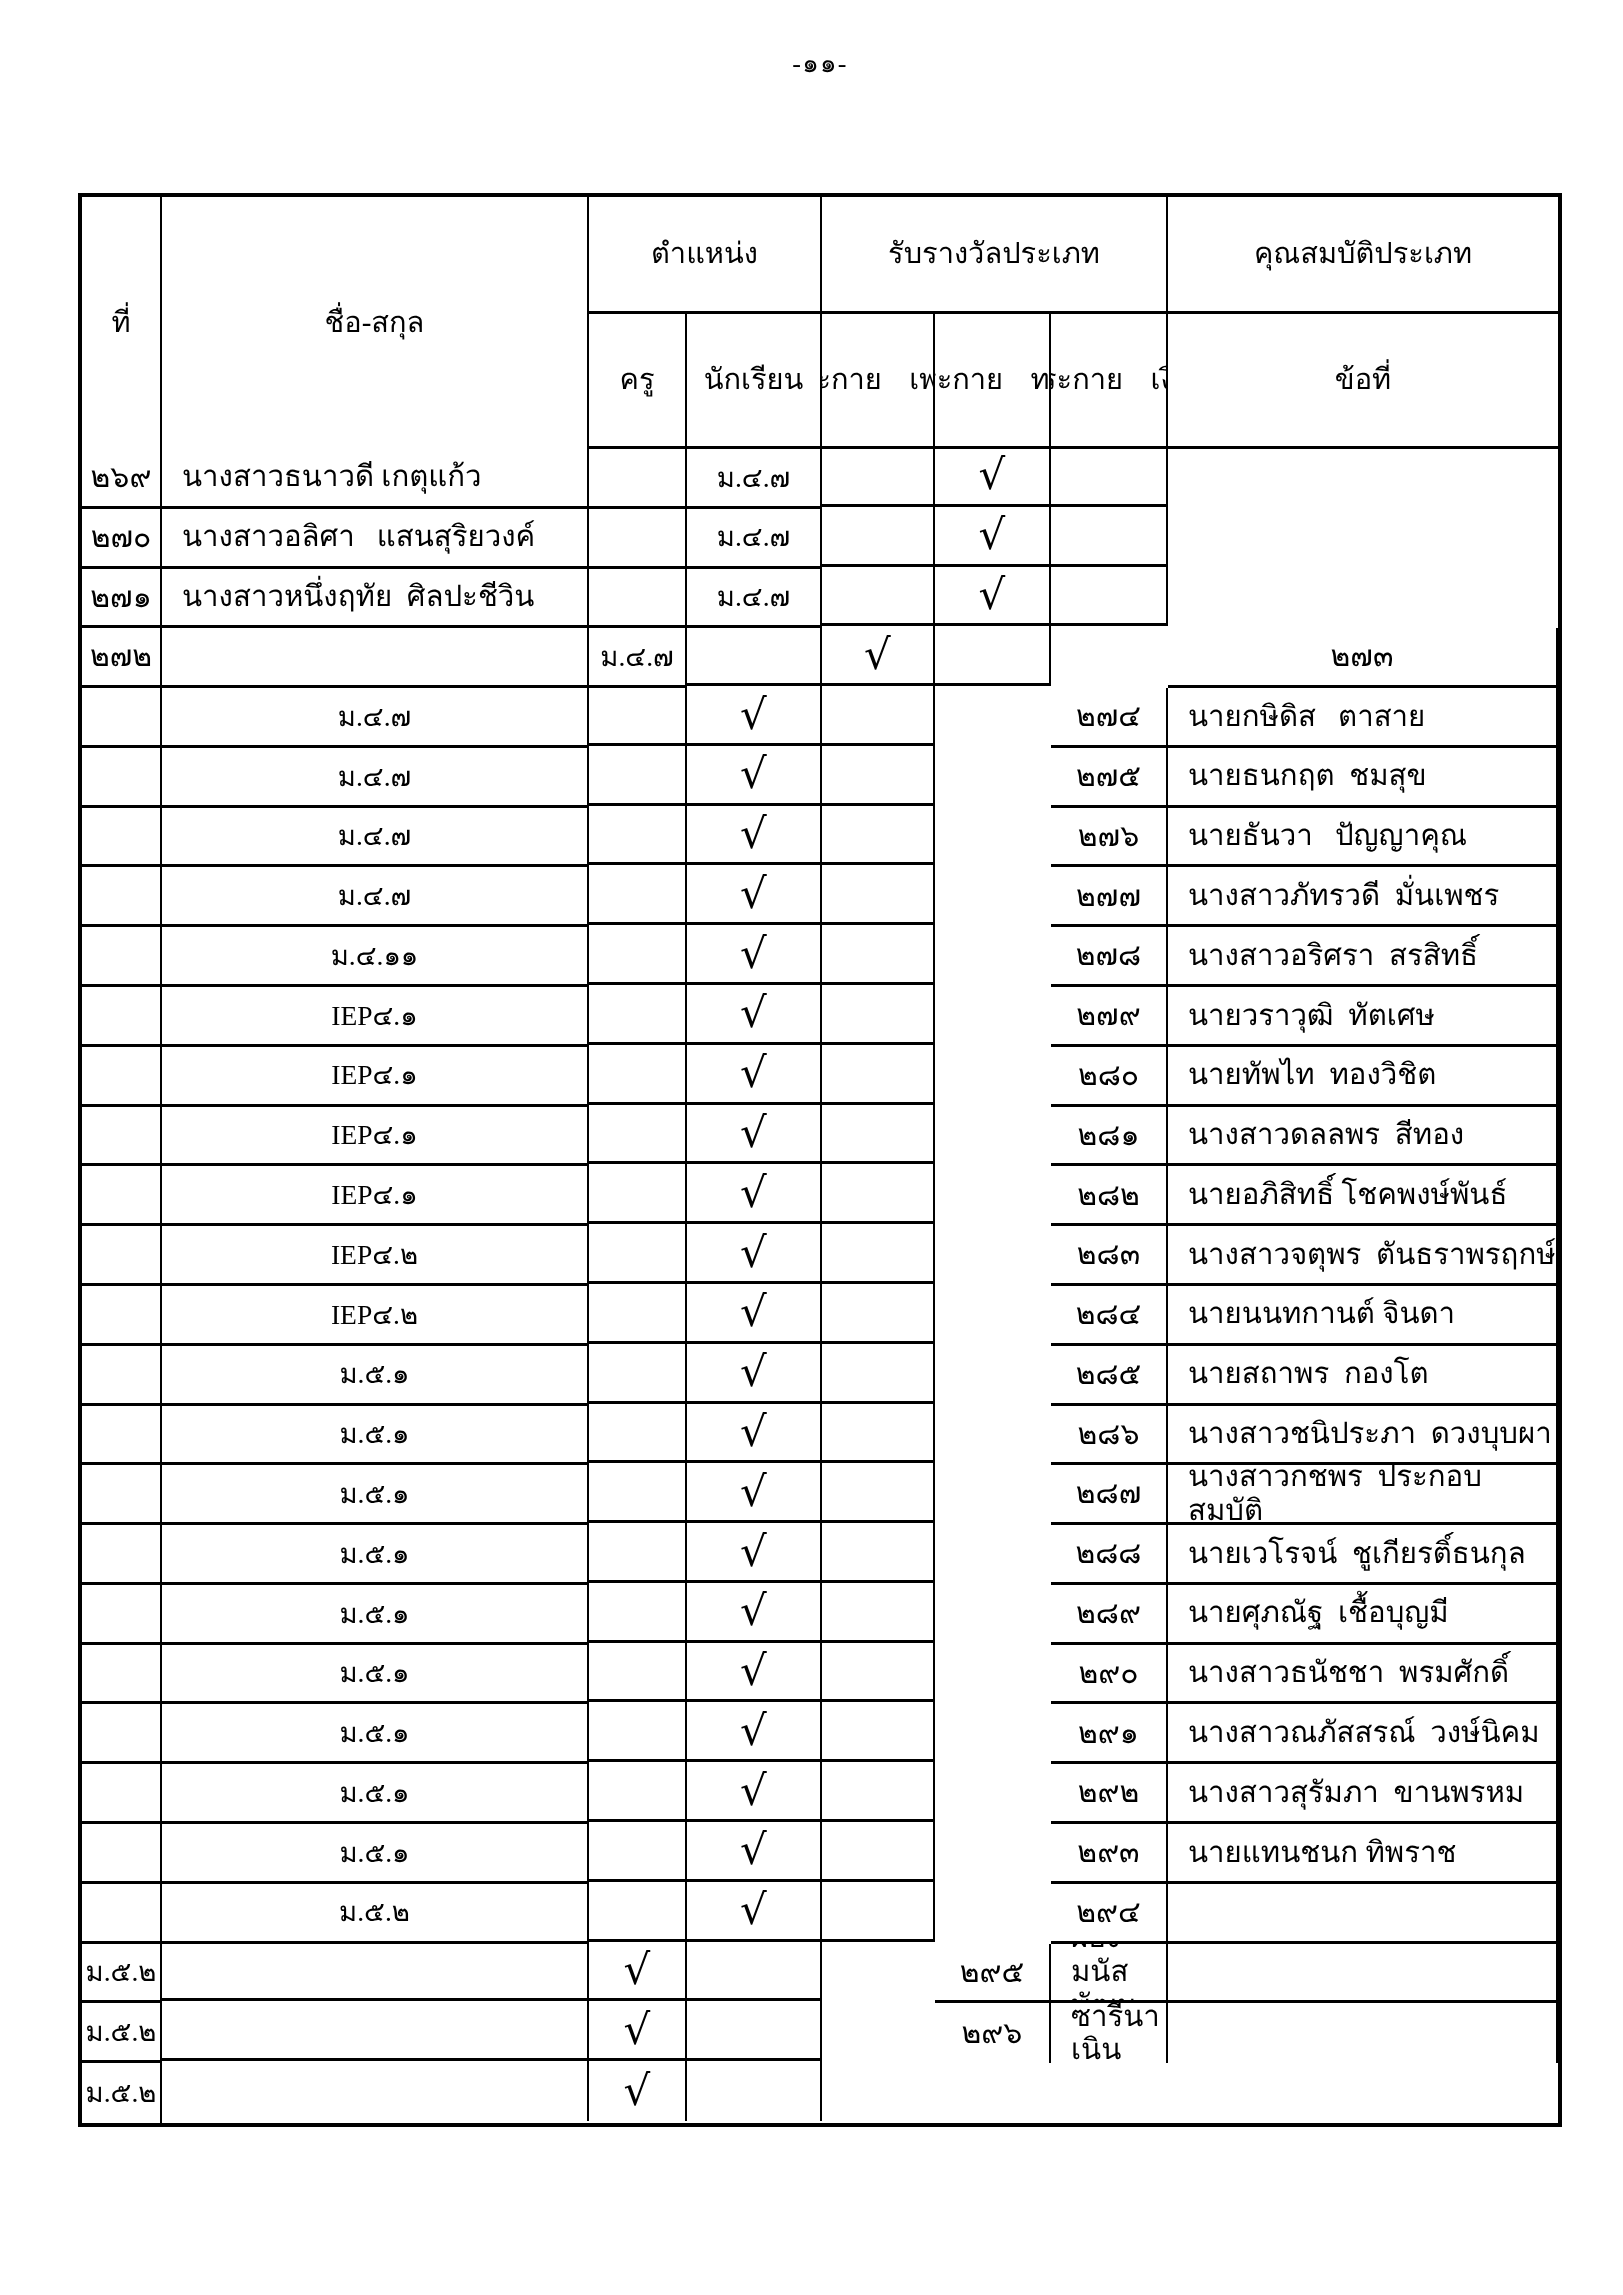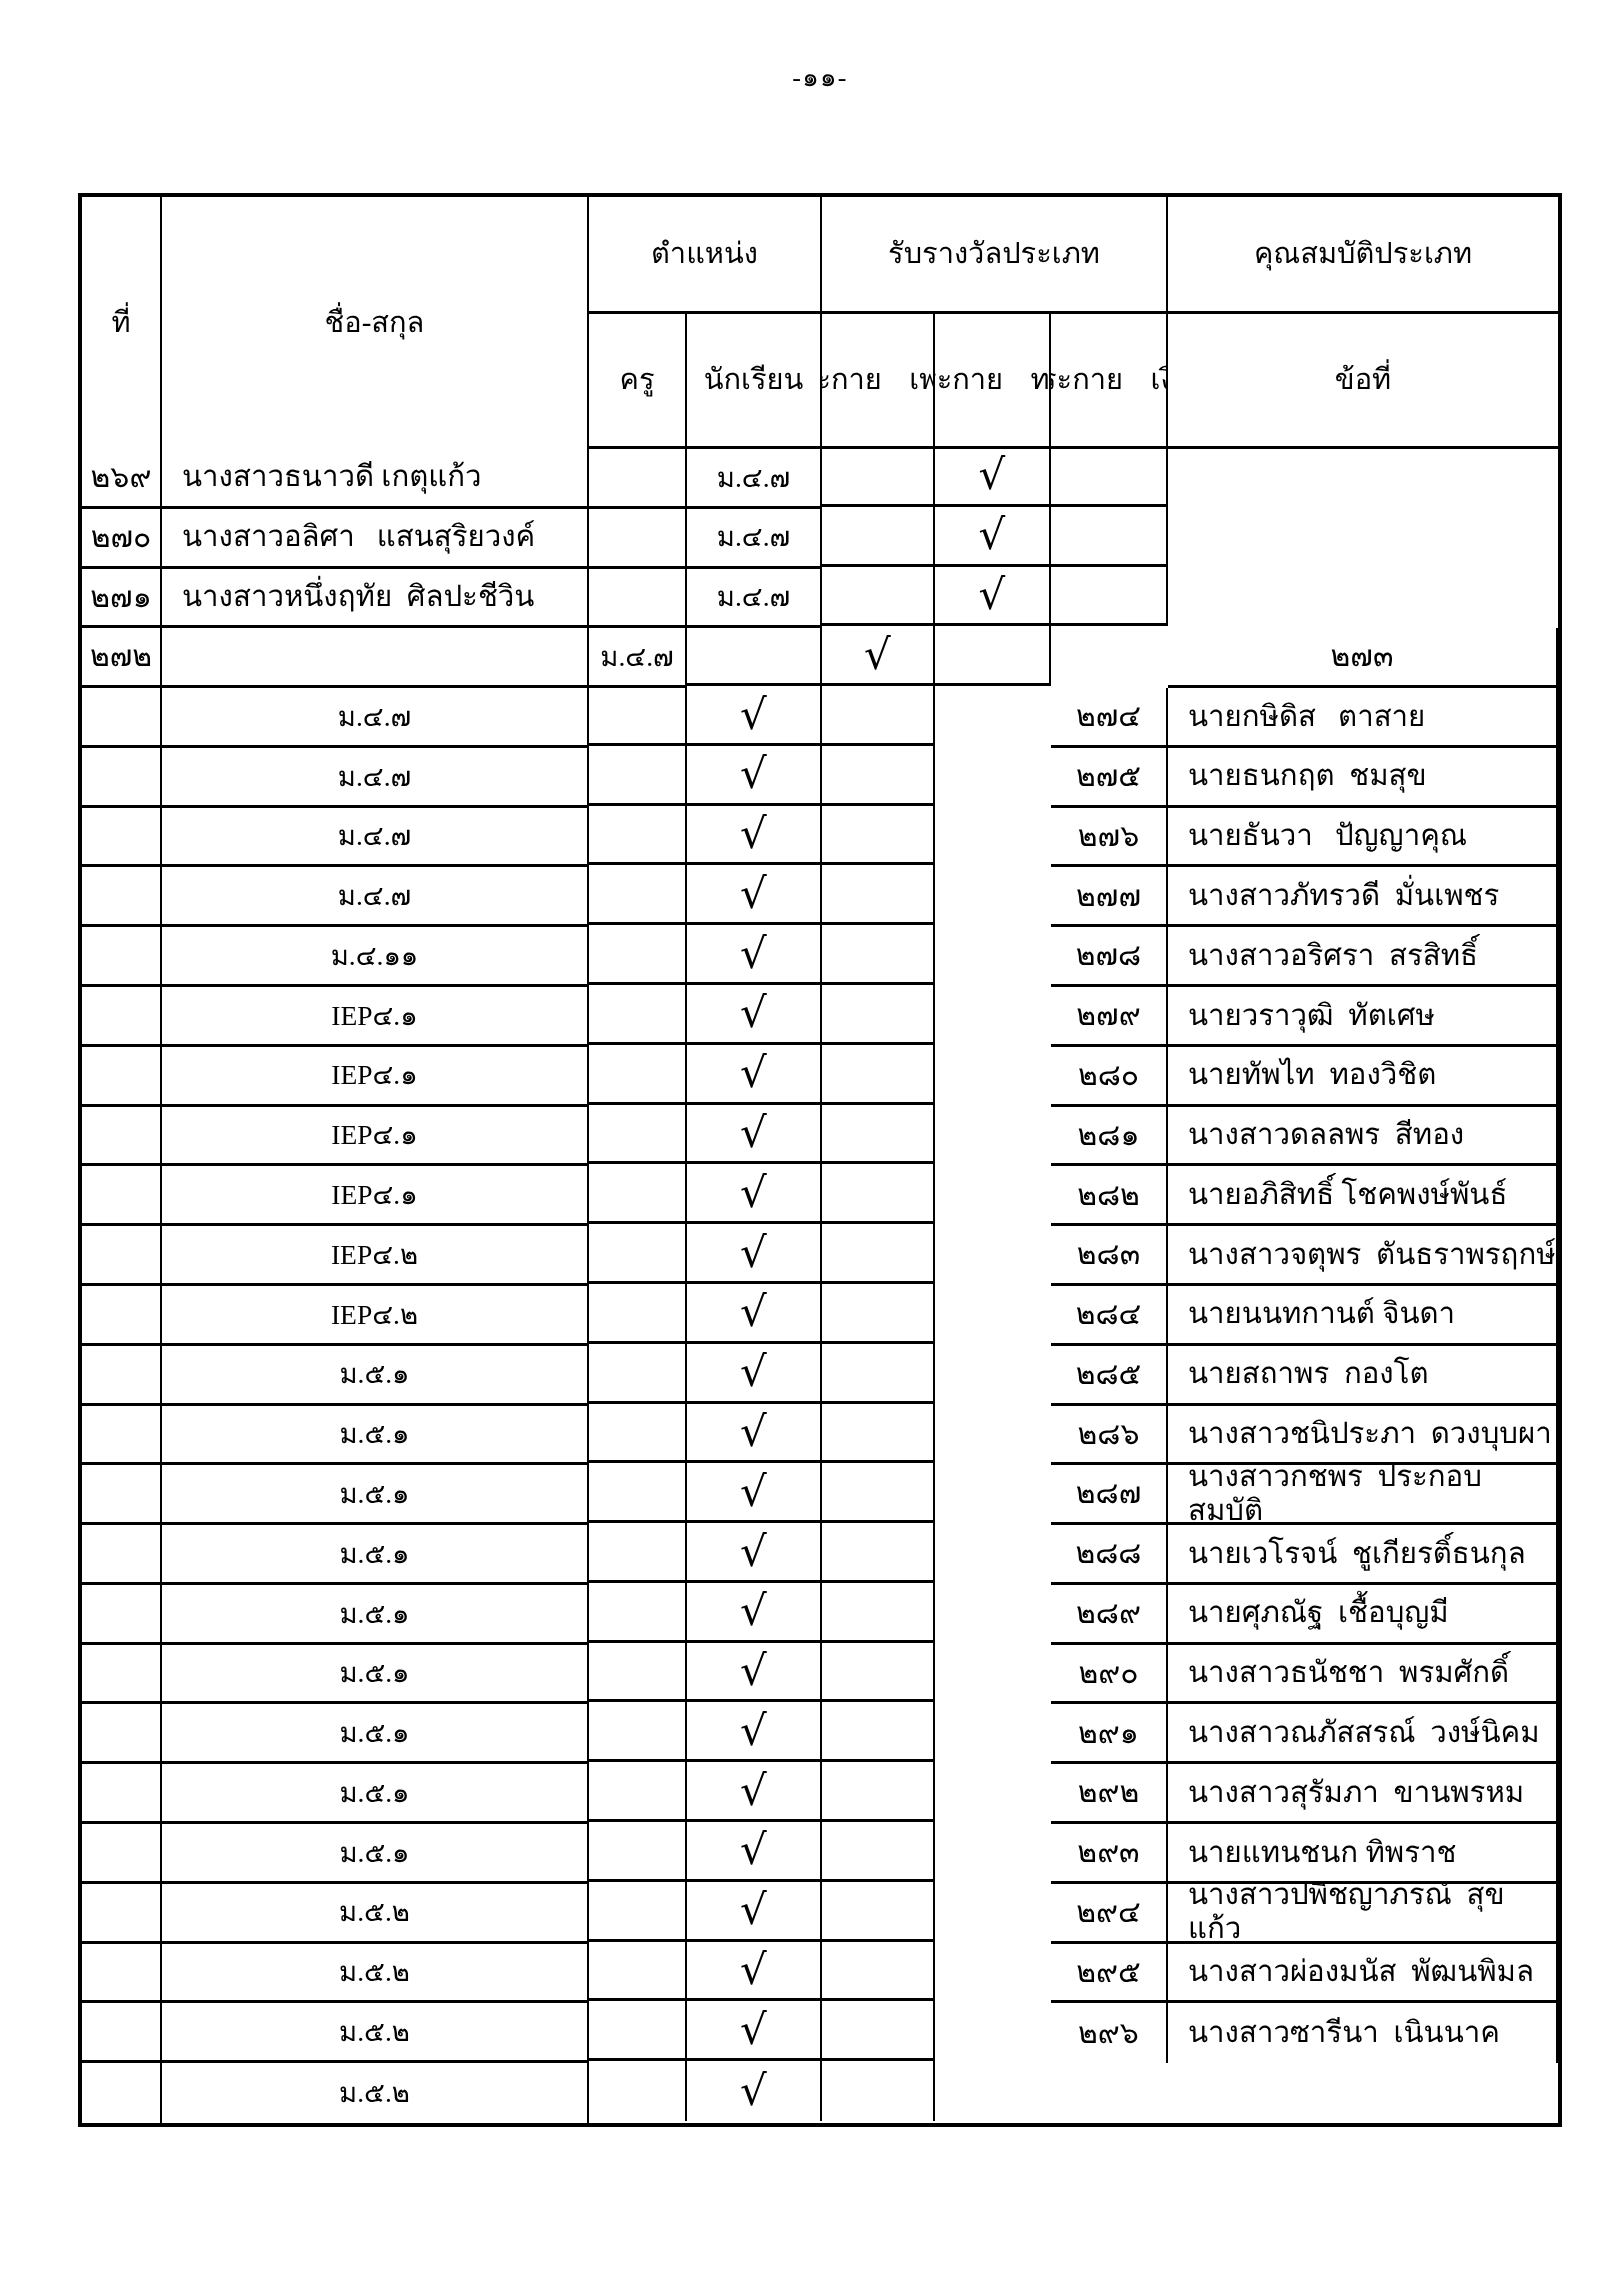--- a/index.html
+++ b/index.html
@@ -6,21 +6,21 @@
   html, body { background: #ffffff; }
   body {
     width: 1623px; height: 2295px;
     position: relative;
     font-family: "Liberation Serif", "DejaVu Sans", serif;
     color: #000;
     overflow: hidden;
   }
   .page-number {
     position: absolute;
-    left: 78px; top: 56px; width: 1484px;
+    left: 78px; top: 42px; width: 1484px;
     text-align: center;
     font-size: 26px;
     letter-spacing: 1.3px;
   }
   .award-table {
     position: absolute;
     left: 78px; top: 193px;
     width: 1484px; height: 1934px;
     display: grid;
     grid-template-columns: 80px 427px 98px 135px 113px 116px 117px 1fr;
@@ -320,21 +320,20 @@
   <div class="cell data-cell num-cell">๒๙๓</div>
   <div class="cell data-cell name-cell">นายแทนชนก ทิพราช</div>
   <div class="cell data-cell"></div>
   <div class="cell data-cell class-cell">ม.๕.๒</div>
   <div class="cell data-cell check"></div>
   <div class="cell data-cell check">√</div>
   <div class="cell data-cell check"></div>
   <div class="cell item-cell"></div>
 
   <div class="cell data-cell num-cell">๒๙๔</div>
-  <div class="cell data-cell name-cell">นางสาวปพิชญาภรณ์  สุขแก้ว</div>
   <div class="cell data-cell"></div>
   <div class="cell data-cell class-cell">ม.๕.๒</div>
   <div class="cell data-cell check"></div>
   <div class="cell data-cell check">√</div>
   <div class="cell data-cell check"></div>
   <div class="cell item-cell"></div>
 
   <div class="cell data-cell num-cell">๒๙๕</div>
   <div class="cell data-cell name-cell">นางสาวผ่องมนัส  พัฒนพิมล</div>
   <div class="cell data-cell"></div>

